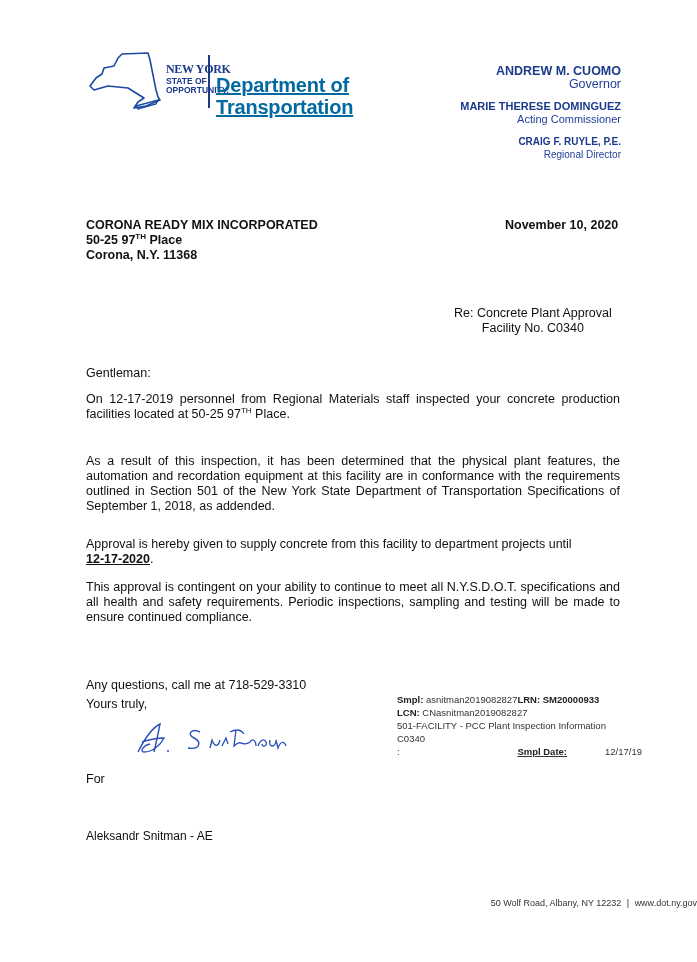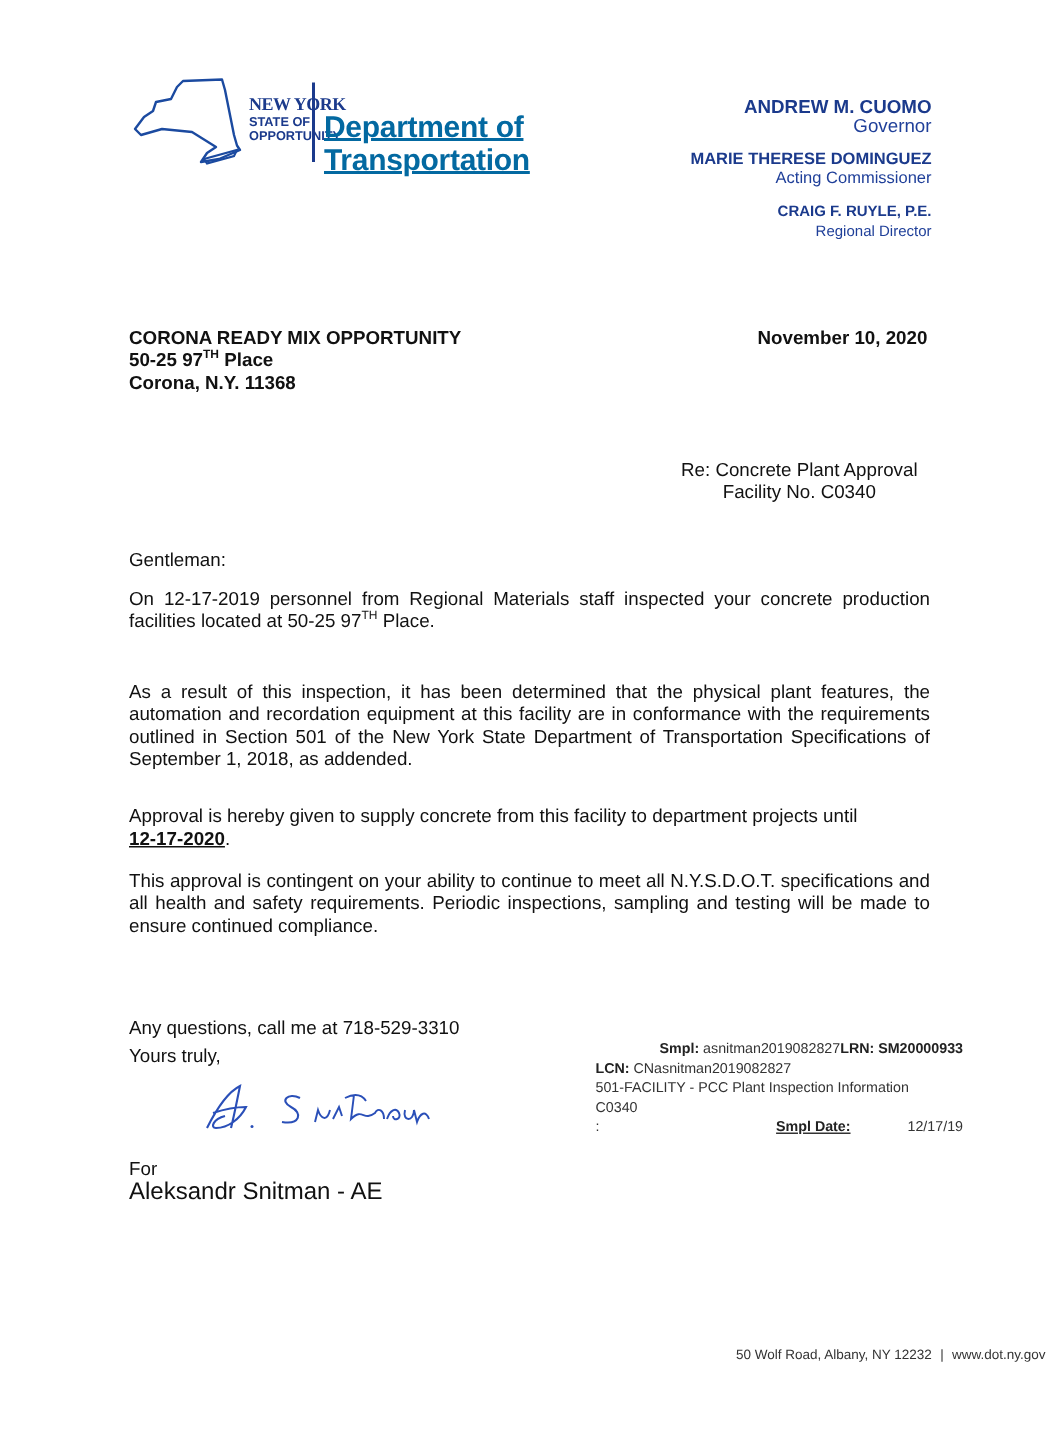--- a/index.html
+++ b/index.html
@@ -26,23 +26,23 @@
   .p1 { top:392px; }
   .p2 { top:454px; }
   .p3 { top:537px; }
   .p4 { top:580px; }
   .p5 { top:678px; }
   .u { text-decoration:underline; font-weight:bold; }
   sup { font-size:8px; line-height:0; }
   .closing { left:86px; top:697px; font-size:12.5px; }
   .signature { left:130px; top:718px; width:200px; height:42px; }
   .sig-block { left:86px; top:772px; font-size:12.5px; line-height:15px; }
-  .sig-block .last { font-size:16px; }
+  .sig-block .last { font-size:12px;margin-top:42px; }
   .stamp { left:397px; top:693px; width:245px; font-size:9.5px; line-height:13px; color:#333; }
-  .stamp .row { display:flex; justify-content:flex-end; white-space:nowrap; }
+  .stamp .row { display:flex; justify-content:flex-start; white-space:nowrap; }
   .stamp b { color:#222; }
   .footer { left:0; width:697px; top:898px; text-align:right; font-size:9px; color:#333; }
 </style>
 </head>
 <body>
 
 <div class="abs logo-map">
   <svg width="76" height="62" viewBox="0 0 76 62">
     <path d="M36,4 L62,3 L64,10 L70,40 L72,47 L74,50 L60,56 L48,58 L52,52 L58,48 L42,38 L22,36 L8,40 L4,36 L10,28 L16,24 L18,18 L28,16 L32,8 Z" fill="none" stroke="#1b4aa0" stroke-width="1.6" stroke-linejoin="round"></path>
     <path d="M50,56 L72,50 L70,54 L52,59 Z" fill="none" stroke="#1b4aa0" stroke-width="1.4"></path>
@@ -62,21 +62,21 @@
 <div class="abs officials">
   <div class="off-name big">ANDREW M. CUOMO</div>
   <div class="off-title big">Governor</div>
   <div class="off-name">MARIE THERESE DOMINGUEZ</div>
   <div class="off-title">Acting Commissioner</div>
   <div class="off-name sm">CRAIG F. RUYLE, P.E.</div>
   <div class="off-title sm">Regional Director</div>
 </div>
 
 <div class="abs recipient">
-  <div>CORONA READY MIX OPPORTUNITY</div>
+  <div>CORONA READY MIX INCORPORATED</div>
   <div><span>50-25 97</span><sup>TH</sup><span> Place</span></div>
   <div>Corona, N.Y. 11368</div>
 </div>
 <div class="abs date">November 10, 2020</div>
 
 <div class="abs re">
   <div>Re: Concrete Plant Approval</div>
   <div>Facility No. C0340</div>
 </div>
 

